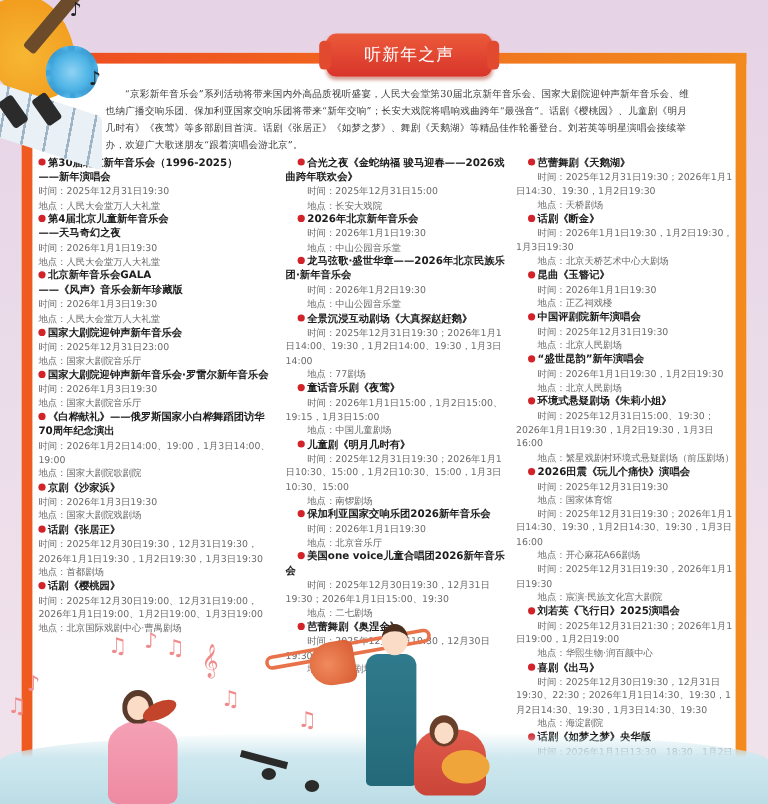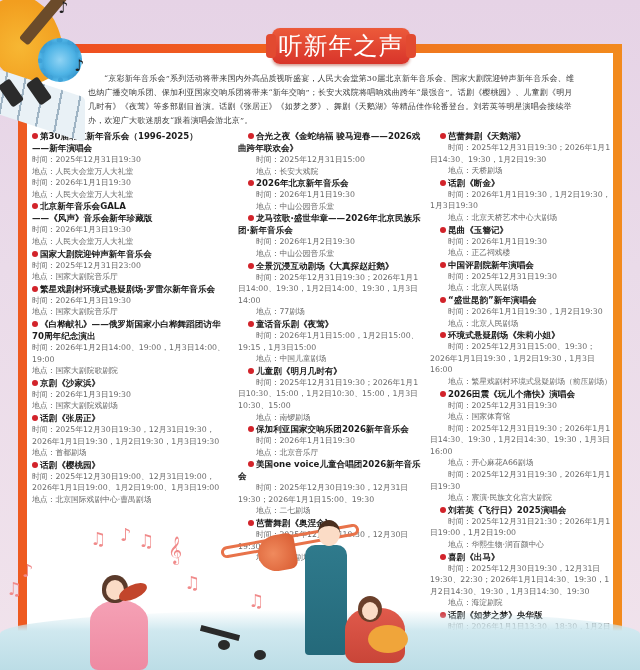--- a/index.html
+++ b/index.html
@@ -27,21 +27,21 @@
   }
   .title-banner {
     position: absolute;
     left: 272px; top: 28px;
     width: 138px; height: 36px;
     background: linear-gradient(180deg, #ec5a3a 0%, #d8342a 100%);
     border-radius: 8px;
     box-shadow: 0 2px 3px rgba(160,40,20,0.45);
     display: flex; align-items: center; justify-content: center;
     color: #fff;
-    font-size: 24px;
+    font-size: 14px;
     letter-spacing: 1px;
     font-family: "DejaVu Sans", sans-serif;
     z-index: 5;
   }
   .title-banner::before, .title-banner::after {
     content: "";
     position: absolute; top: 6px;
     width: 10px; height: 24px;
     background: #e24a30;
     border-radius: 4px;
@@ -223,35 +223,36 @@
 
 <p class="intro">“京彩新年音乐会”系列活动将带来国内外高品质视听盛宴，人民大会堂第30届北京新年音乐会、国家大剧院迎钟声新年音乐会、维也纳广播交响乐团、保加利亚国家交响乐团将带来“新年交响”；长安大戏院将唱响戏曲跨年“最强音”。话剧《樱桃园》、儿童剧《明月几时有》《夜莺》等多部剧目首演。话剧《张居正》《如梦之梦》、舞剧《天鹅湖》等精品佳作轮番登台。刘若英等明星演唱会接续举办，欢迎广大歌迷朋友“跟着演唱会游北京”。</p>
 
 <div class="col col-1">
   <div class="item">
     <div class="item-title"><span class="dot"></span><span>第30届北京新年音乐会（1996-2025）</span><span class="sub">——新年演唱会</span></div>
     <div class="item-line">时间：2025年12月31日19:30</div>
     <div class="item-line">地点：人民大会堂万人大礼堂</div>
   </div>
   <div class="item">
+    <div class="item-title"><span class="dot"></span><span>第4届北京儿童新年音乐会</span><span class="sub">——天马奇幻之夜</span></div>
     <div class="item-line">时间：2026年1月1日19:30</div>
     <div class="item-line">地点：人民大会堂万人大礼堂</div>
   </div>
   <div class="item">
     <div class="item-title"><span class="dot"></span><span>北京新年音乐会GALA</span><span class="sub">——《风声》音乐会新年珍藏版</span></div>
     <div class="item-line">时间：2026年1月3日19:30</div>
     <div class="item-line">地点：人民大会堂万人大礼堂</div>
   </div>
   <div class="item">
     <div class="item-title"><span class="dot"></span><span>国家大剧院迎钟声新年音乐会</span></div>
     <div class="item-line">时间：2025年12月31日23:00</div>
     <div class="item-line">地点：国家大剧院音乐厅</div>
   </div>
   <div class="item">
-    <div class="item-title"><span class="dot"></span><span>繁星戏剧村环境式悬疑剧场·罗雷尔新年音乐会</span></div>
+    <div class="item-title"><span class="dot"></span><span>国家大剧院迎钟声新年音乐会·罗雷尔新年音乐会</span></div>
     <div class="item-line">时间：2026年1月3日19:30</div>
     <div class="item-line">地点：国家大剧院音乐厅</div>
   </div>
   <div class="item">
     <div class="item-title"><span class="dot"></span><span>《白桦献礼》——俄罗斯国家小白桦舞蹈团访华70周年纪念演出</span></div>
     <div class="item-line">时间：2026年1月2日14:00、19:00，1月3日14:00、19:00</div>
     <div class="item-line">地点：国家大剧院歌剧院</div>
   </div>
   <div class="item">
     <div class="item-title"><span class="dot"></span><span>京剧《沙家浜》</span></div>

